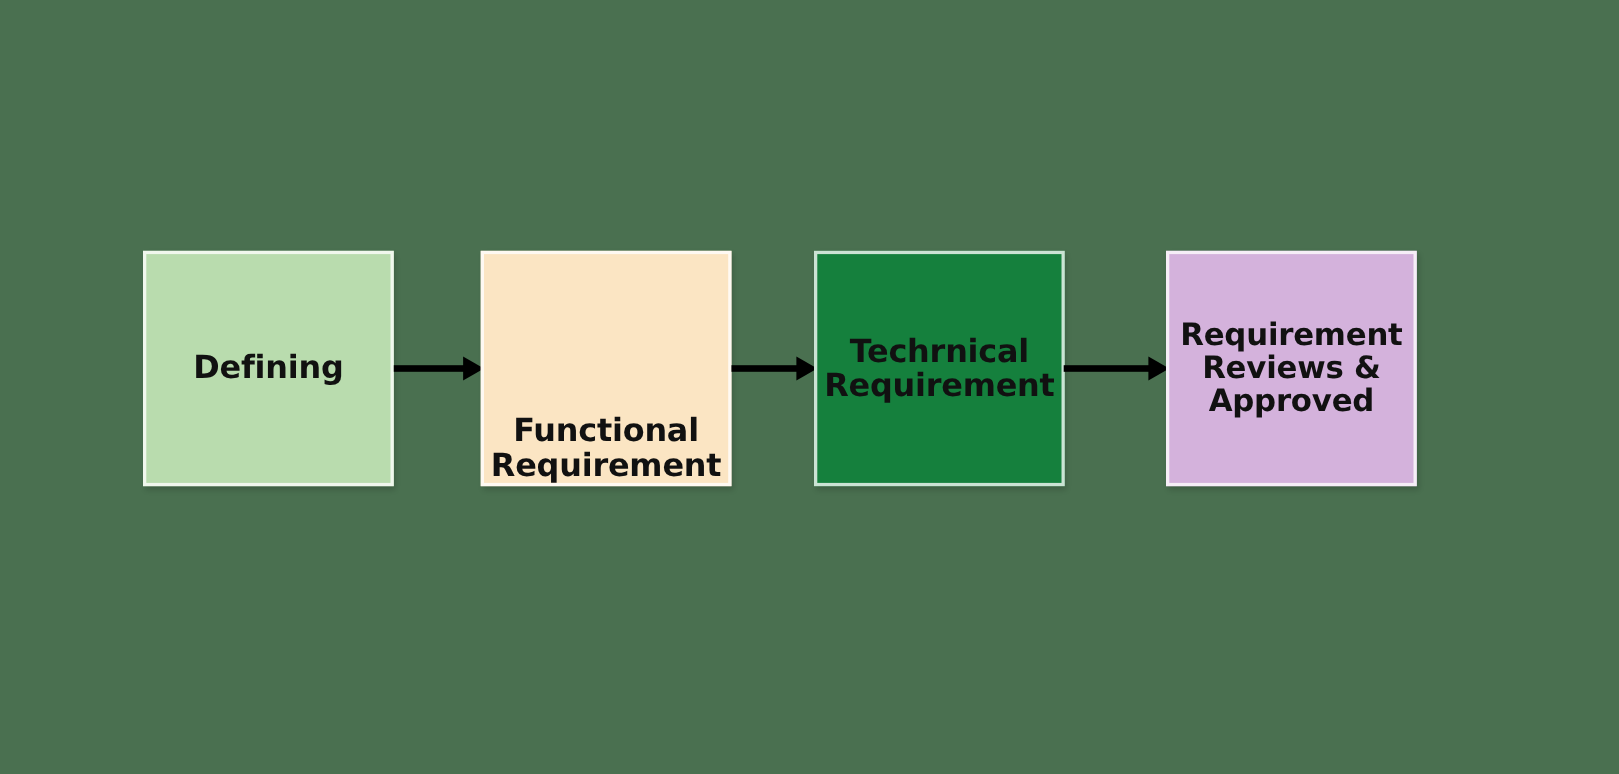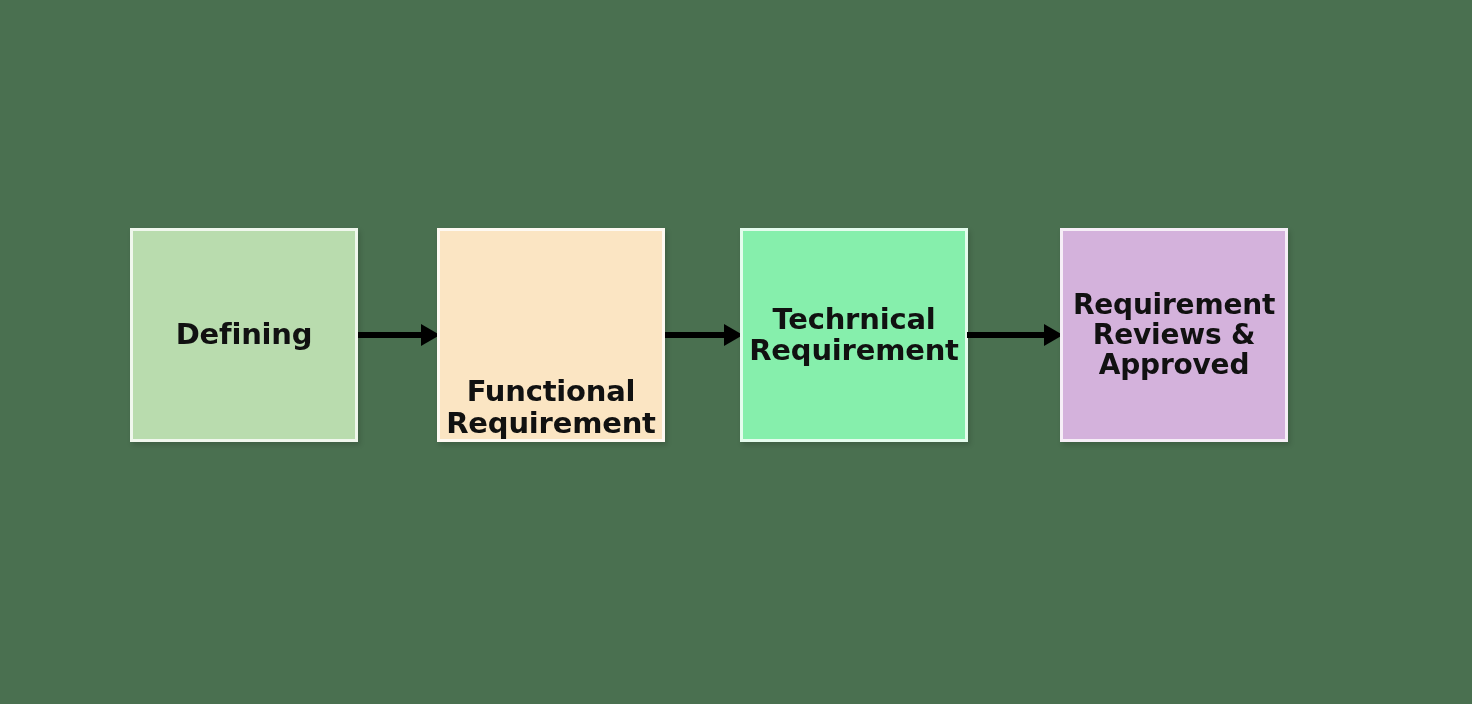--- a/index.html
+++ b/index.html
@@ -105,21 +105,21 @@
     <div class="node-box n1" style="background: rgb(251, 229, 195);">
       <span class="node-label">Functional
 Requirement</span>
     </div>
 
     <div class="arrow a1">
       <span class="shaft"></span>
       <span class="head"></span>
     </div>
 
-    <div class="node-box n2" style="background: #86efac;">
+    <div class="node-box n2" style="background: #15803d;">
       <span class="node-label">Techrnical
 Requirement</span>
     </div>
 
     <div class="arrow a2">
       <span class="shaft"></span>
       <span class="head"></span>
     </div>
 
     <div class="node-box n3" style="background: rgb(212, 178, 220);">

